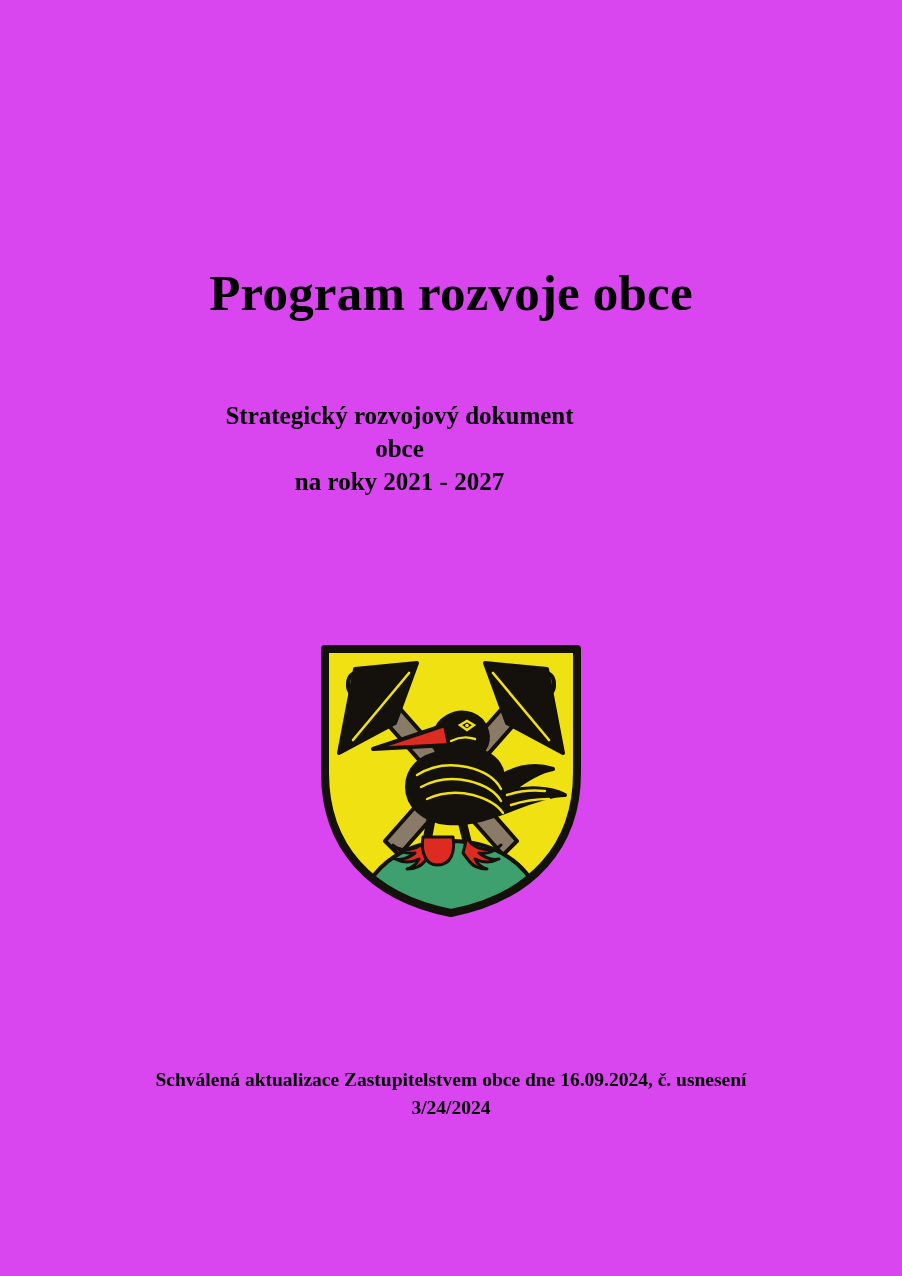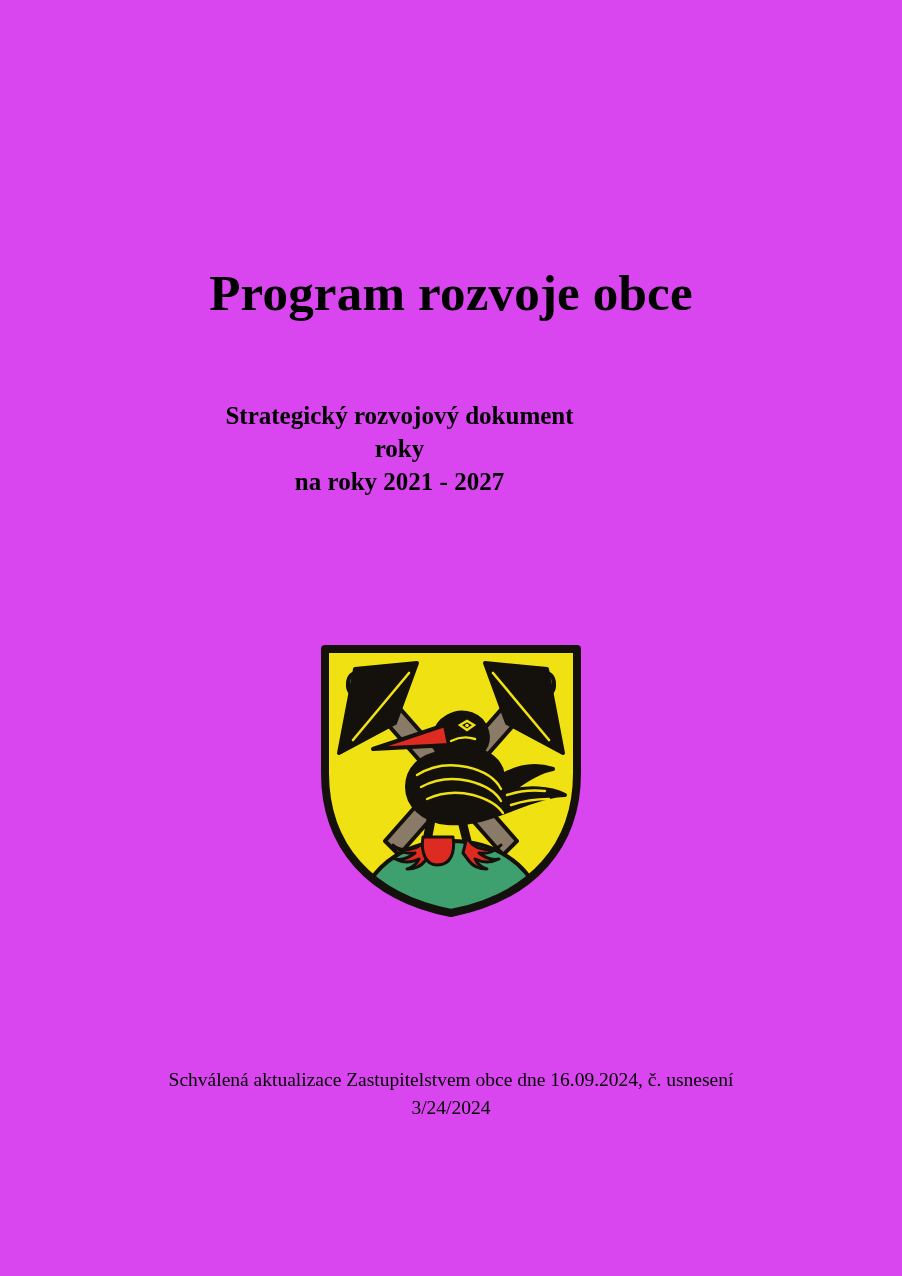--- a/index.html
+++ b/index.html
@@ -67,37 +67,37 @@
   }
 
   
   .footer-note {
     position: absolute;
     top: 1066px;
     left: 0;
     width: 902px;
     text-align: center;
     font-size: 19.5px;
-    font-weight: normal;
+    font-weight: bold;
     line-height: 28px;
   }
   .footer-note div {
     white-space: nowrap;
   }
 </style>
 </head>
 <body>
 
 <div class="page">
 
   <h1 class="main-title">Program rozvoje obce</h1>
 
   <div class="subtitle-block">
     <div>Strategický rozvojový dokument</div>
-    <div>roky</div>
+    <div>obce</div>
     <div>na roky 2021 - 2027</div>
   </div>
 
   <div class="coa-wrap">
     <svg viewBox="0 0 260 272" xmlns="http://www.w3.org/2000/svg">
       <defs>
         <clipPath id="shieldClip">
           <path d="M4 4 H256 V128
                    C256 200 212 252 130 268
                    C48 252 4 200 4 128 Z"></path>

